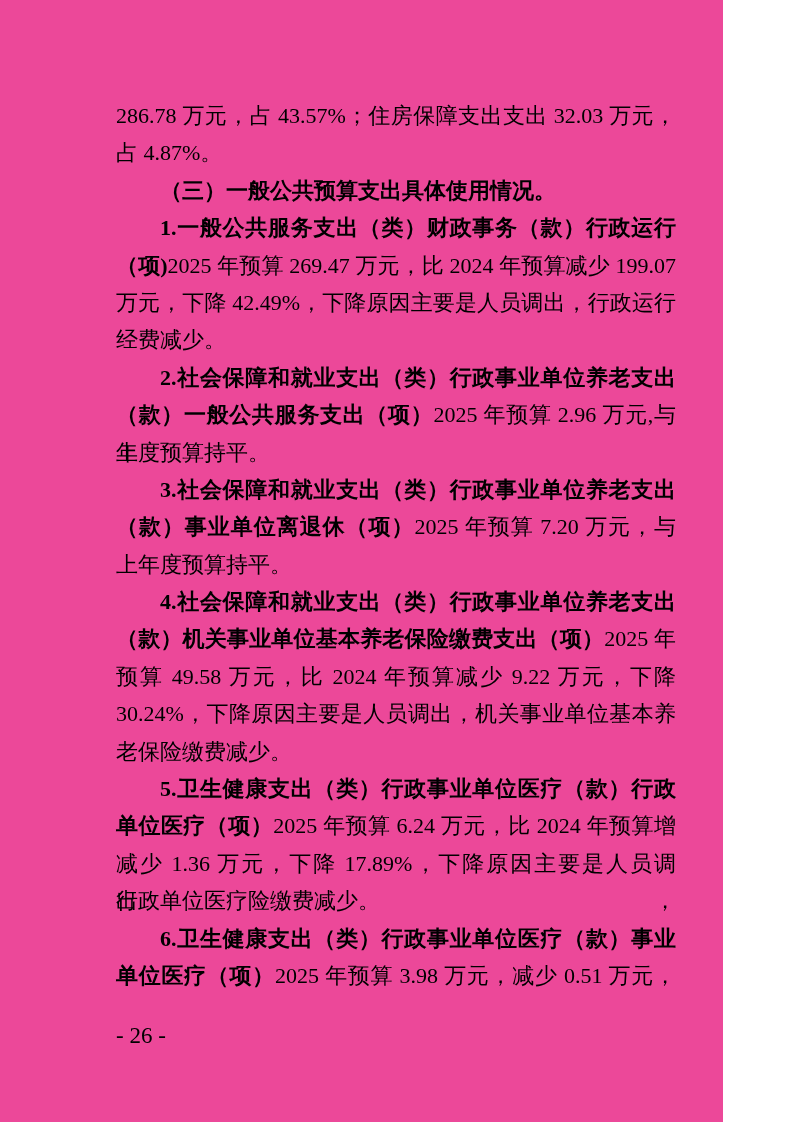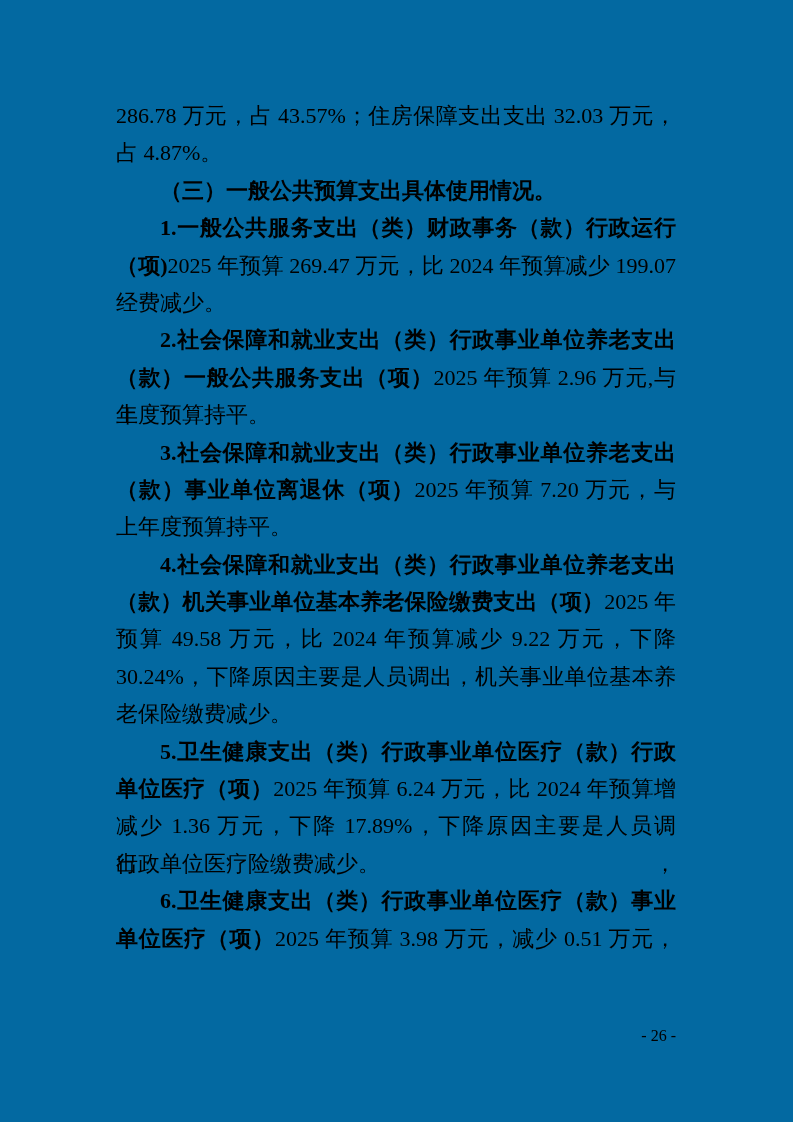--- a/index.html
+++ b/index.html
@@ -2,23 +2,23 @@
 <html><head>
 <meta charset="utf-8">
 <style>
   html, body {
     margin: 0;
     padding: 0;
     background: #ffffff;
   }
   .page {
     position: relative;
-    width: 793px;
+    width: 723px;
     height: 1122px;
-    background: #0369a1;
+    background: #ec4899;
     overflow: hidden;
     font-family: "Liberation Serif", "DejaVu Serif", serif;
     color: #000000;
   }
   .textblock {
     position: absolute;
     left: 116px;
     top: 97px;
     width: 560px;
     font-size: 22px;
@@ -39,35 +39,36 @@
   }
   .bold {
     font-weight: bold;
     text-align: right;
   }
   .page-number {
     position: absolute;
     left: 116px;
     top: 1024px;
     width: 560px;
-    text-align: right;
-    font-size: 16px;
+    text-align: left;
+    font-size: 23px;
     line-height: 24px;
   }
 </style>
 </head>
 <body>
 
 <div class="page">
   <div class="textblock">
       <div class="line justify"><span>286.78 万元，占 43.57%；住房保障支出支出 32.03 万元，</span></div>
       <div class="line"><span>占 4.87%。</span></div>
       <div class="line indent"><span class="bold">（三）一般公共预算支出具体使用情况。</span></div>
       <div class="line justify indent"><span class="bold">1.一般公共服务支出（类）财政事务（款）行政运行</span></div>
       <div class="line justify"><span class="bold">（项)</span><span>2025 年预算 269.47 万元，比 2024 年预算减少 199.07</span></div>
+      <div class="line justify"><span>万元，下降 42.49%，下降原因主要是人员调出，行政运行</span></div>
       <div class="line"><span>经费减少。</span></div>
       <div class="line justify indent"><span class="bold">2.社会保障和就业支出（类）行政事业单位养老支出</span></div>
       <div class="line justify"><span class="bold">（款）一般公共服务支出（项）</span><span>2025 年预算 2.96 万元,与上</span></div>
       <div class="line"><span>年度预算持平。</span></div>
       <div class="line justify indent"><span class="bold">3.社会保障和就业支出（类）行政事业单位养老支出</span></div>
       <div class="line justify"><span class="bold">（款）事业单位离退休（项）</span><span>2025 年预算 7.20 万元，与</span></div>
       <div class="line"><span>上年度预算持平。</span></div>
       <div class="line justify indent"><span class="bold">4.社会保障和就业支出（类）行政事业单位养老支出</span></div>
       <div class="line justify"><span class="bold">（款）机关事业单位基本养老保险缴费支出（项）</span><span>2025 年</span></div>
       <div class="line justify"><span>预算 49.58 万元，比 2024 年预算减少 9.22 万元，下降</span></div>

